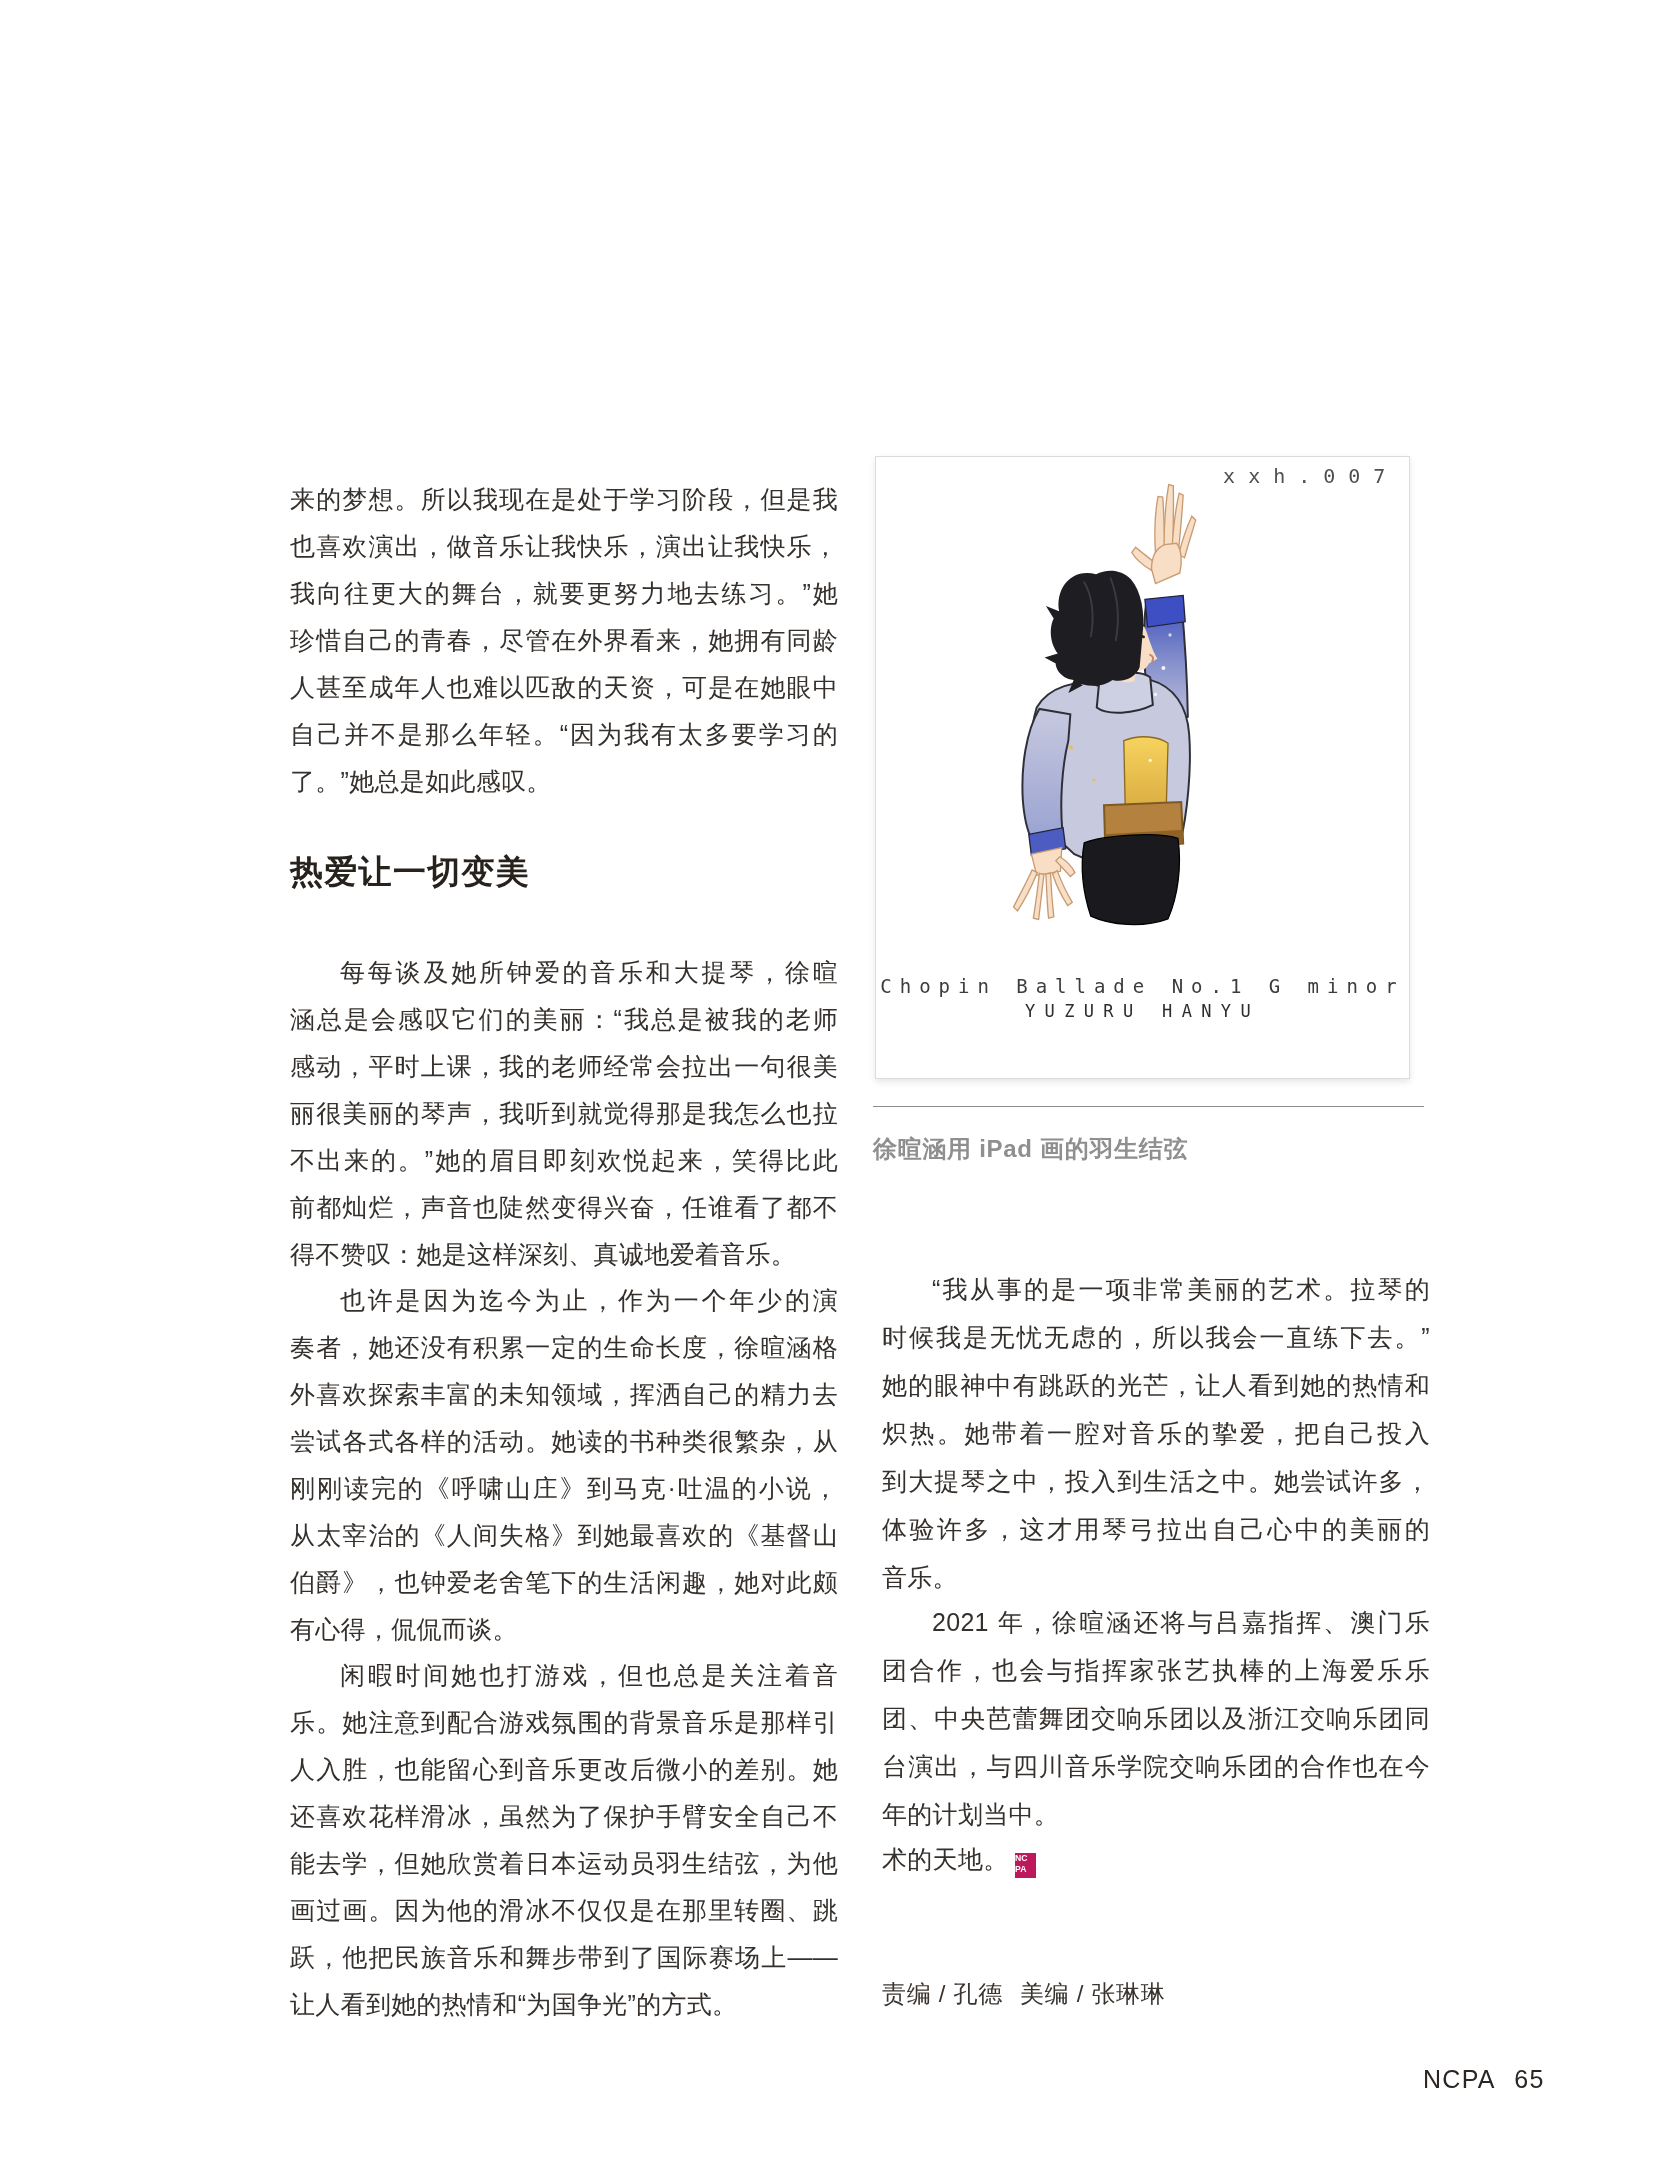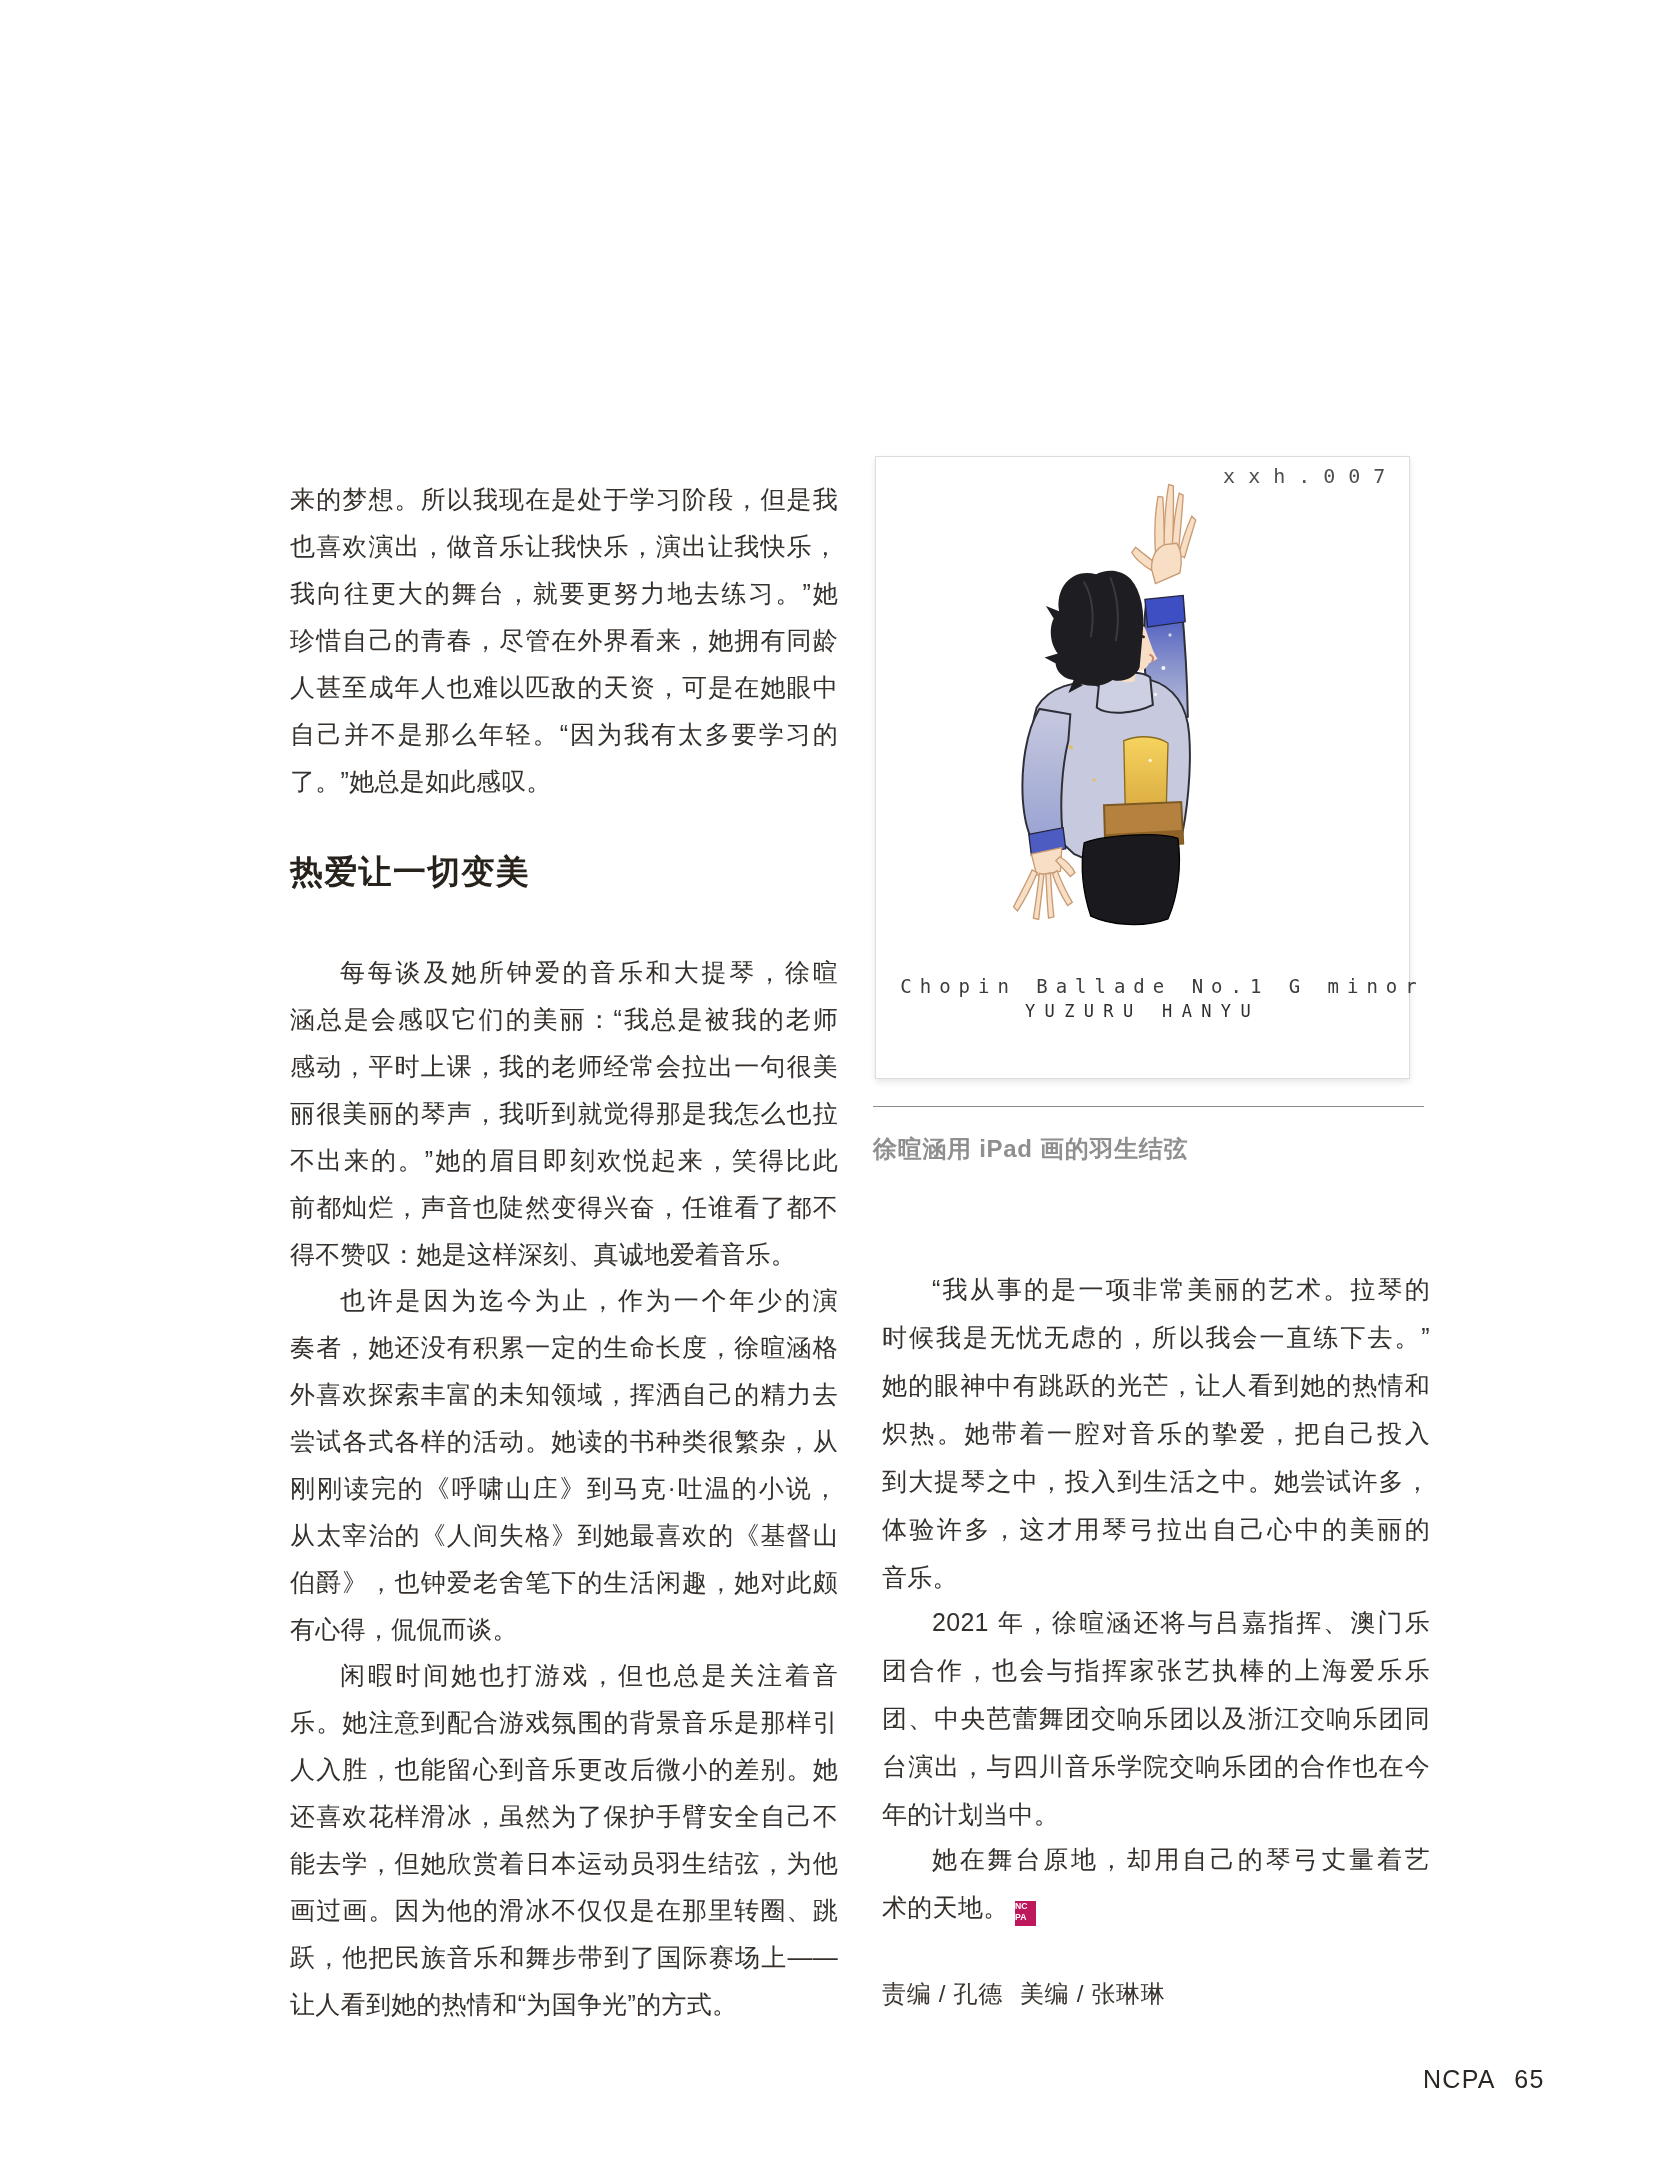--- a/index.html
+++ b/index.html
@@ -55,21 +55,20 @@
   }
   #artwork-title{
     position:absolute;
     top:518px;left:0;width:100%;
     text-align:center;
     font-family:"DejaVu Sans Mono", monospace;
     font-size:19px;
     letter-spacing:0.42em;
     color:#3c3c3c;
     white-space:nowrap;
-    margin-left:20px;
   }
   #artwork-artist{
     position:absolute;
     top:544px;left:0;width:100%;
     text-align:center;
     font-family:"DejaVu Sans Mono", monospace;
     font-size:17px;
     letter-spacing:0.55em;
     color:#2e2e2e;
     white-space:nowrap;
@@ -268,21 +267,20 @@
 
     <div class="para rcol" style="left:882px;top:1598px;">
         <div class="tline ind">2021 年，徐暄涵还将与吕嘉指挥、澳门乐</div>
         <div class="tline">团合作，也会与指挥家张艺执棒的上海爱乐乐</div>
         <div class="tline">团、中央芭蕾舞团交响乐团以及浙江交响乐团同</div>
         <div class="tline">台演出，与四川音乐学院交响乐团的合作也在今</div>
         <div class="tline last">年的计划当中。</div>
       </div>
 
     <div class="para rcol" style="left:882px;top:1835px;">
-      <div class="tline ind">她在舞台原地，却用自己的琴弓丈量着艺</div>
       <div class="tline last">
         <span>术的天地。</span><span class="ncpa-logo"><span>NC</span><br><span>PA</span></span>
       </div>
     </div>
 
     <div id="credits">
       <span>责编 / 孔德</span><span class="gap"></span><span>美编 / 张琳琳</span>
     </div>
   </div>
 

